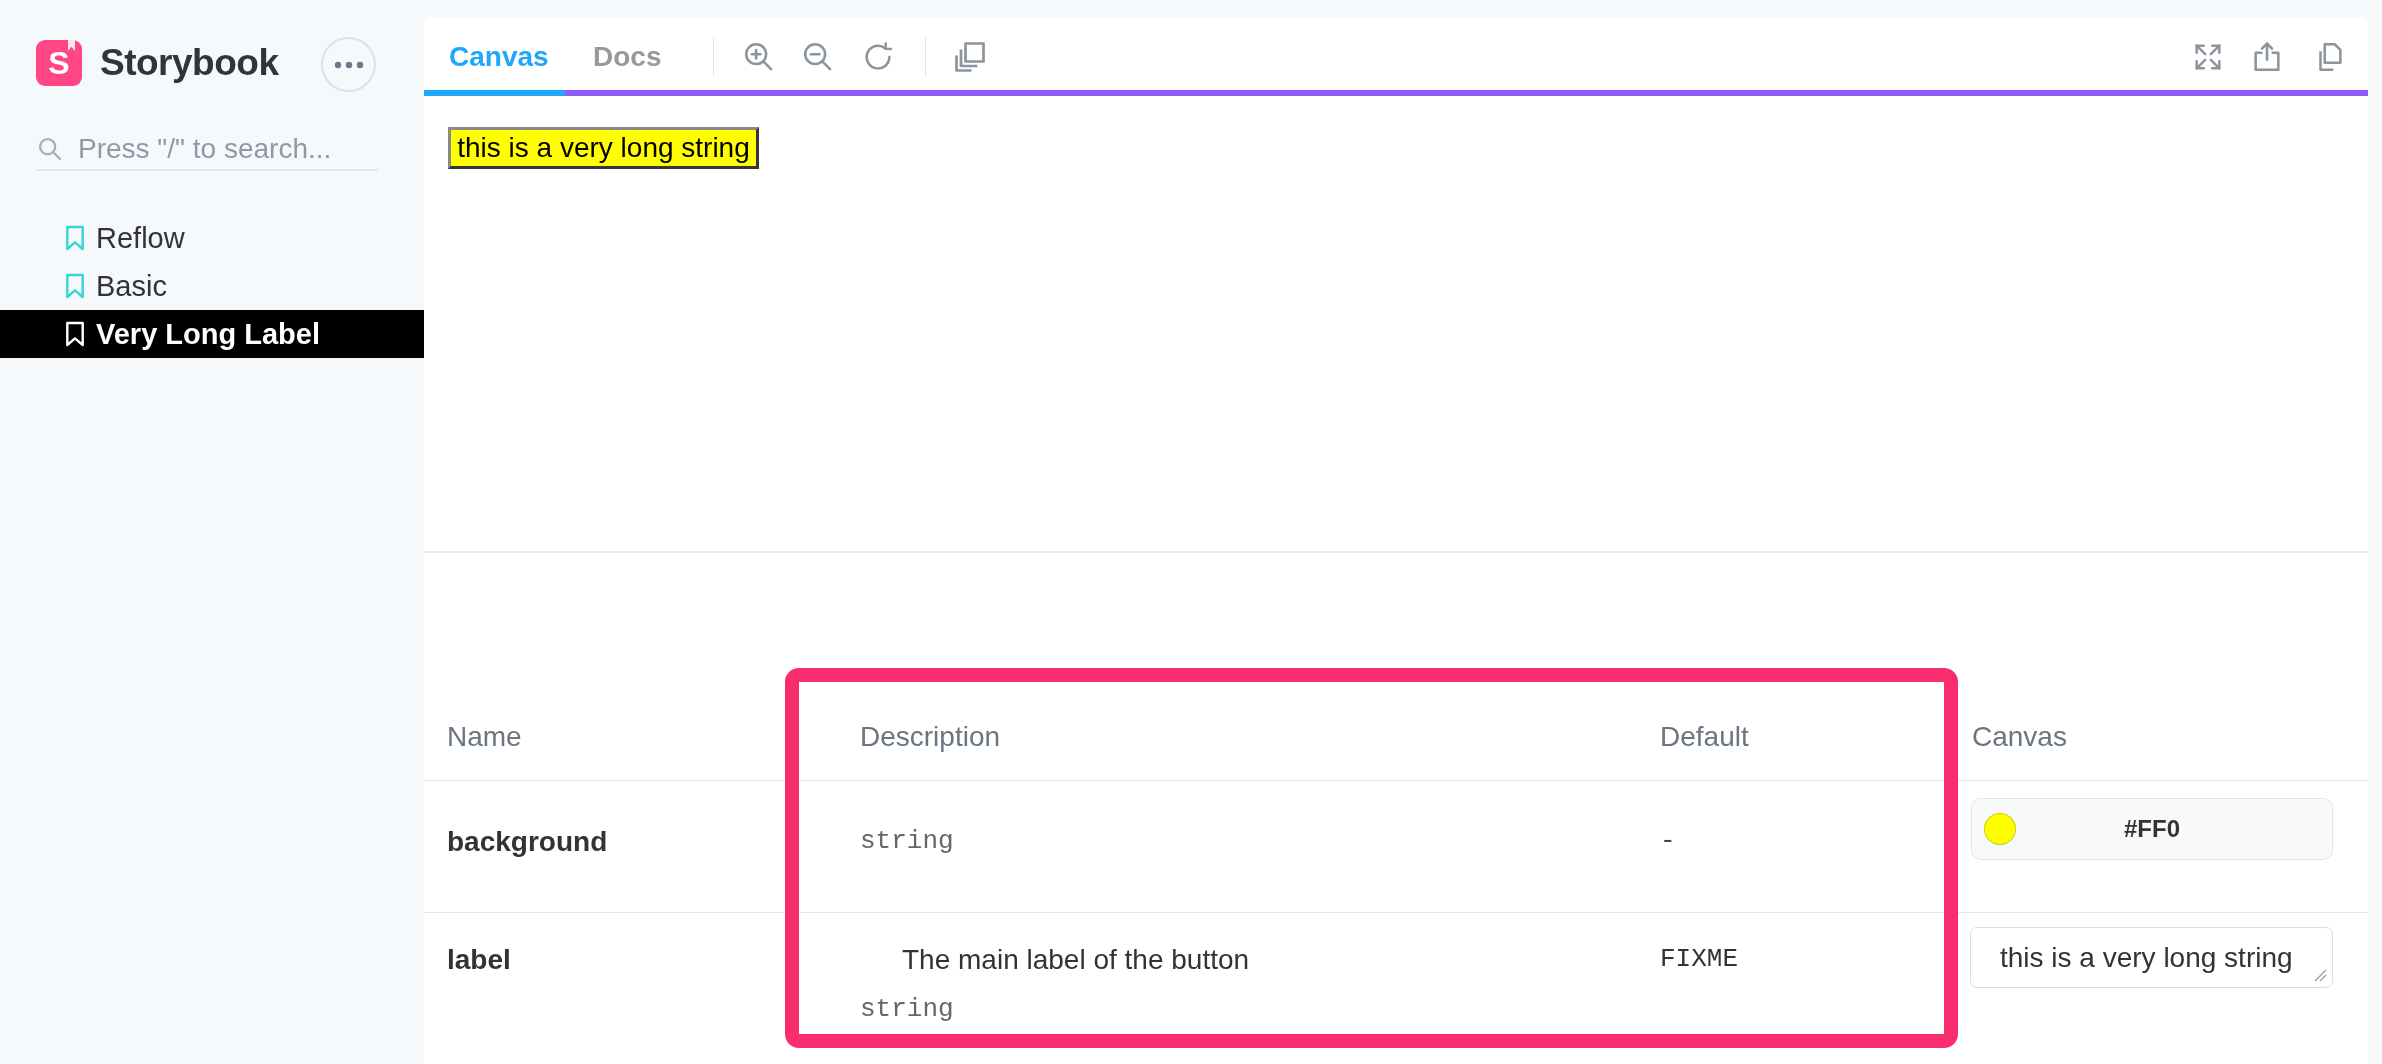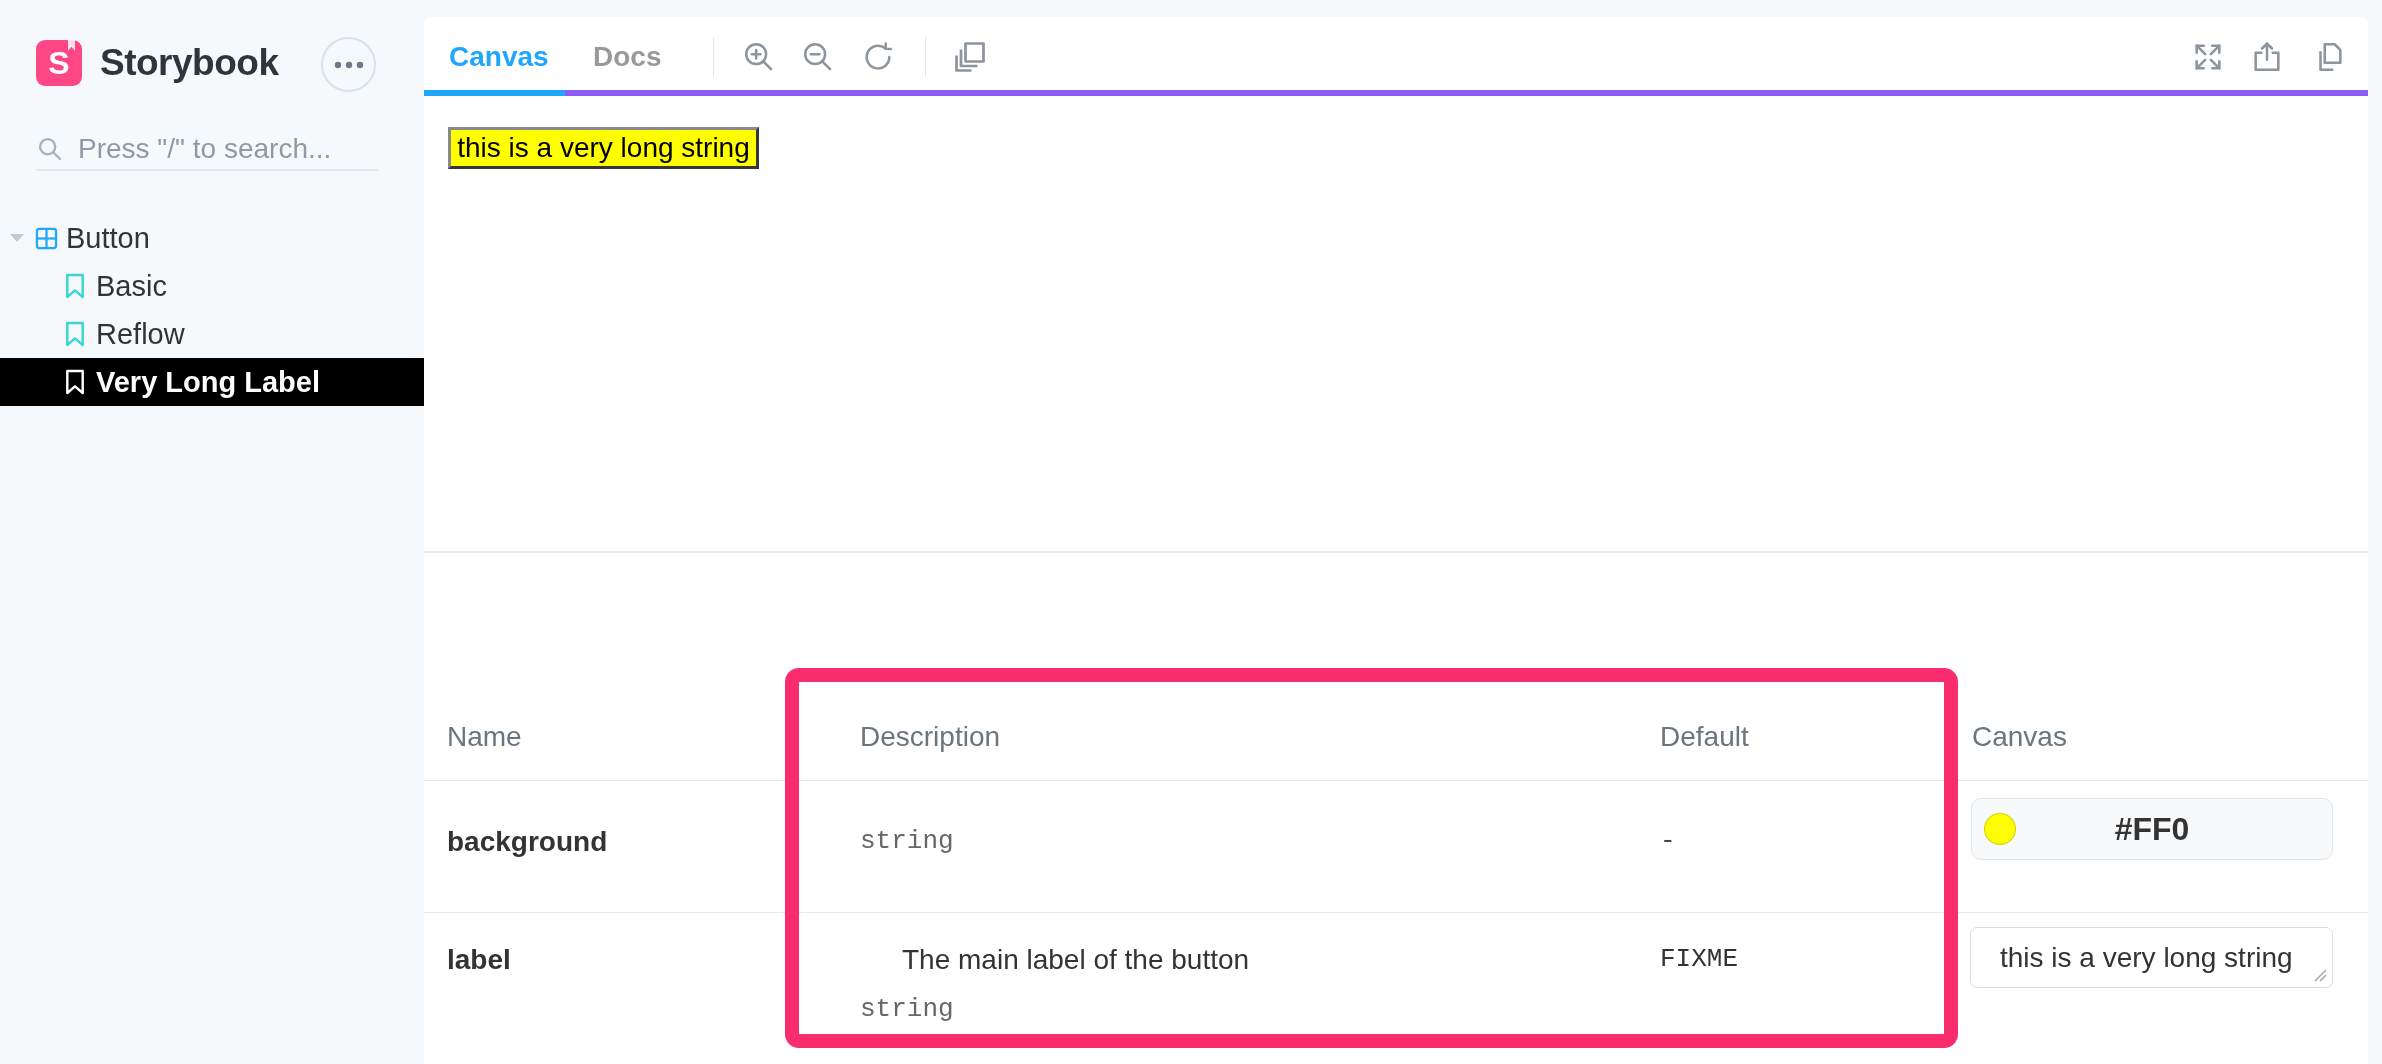--- a/index.html
+++ b/index.html
@@ -88,21 +88,21 @@
   .cell.def  { font-family:"Liberation Mono","DejaVu Sans Mono",monospace; font-size:26px; color:#444; }
   .cell.descr{ color:#333;margin-left:42px; }
   .r1 { top:190px; }
   .r2 { top:308px; }
   .r2b{ top:358px; }
 
   .color-control {
     position:absolute; left:1547px; top:162px; width:362px; height:62px;
     background:#F8F9FA; border:1px solid #E2E6E9; border-radius:10px; cursor:pointer;
     display:flex; align-items:center; justify-content:center;
-    font-size:32px; font-weight:700; color:#333;text-align:right;
+    font-size:24px; font-weight:700; color:#333;text-align:right;
   }
   .swatch { position:absolute; left:12px; top:14px; width:32px; height:32px; border-radius:50%;
             background:#FFFF00; border:1px solid rgba(0,0,0,0.18); }
   .text-control {
     position:absolute; left:1546px; top:291px; width:363px; height:61px;
     background:#fff; border:1px solid #D9DEE3; border-radius:7px; cursor:text;
     font-size:28px; color:#333; line-height:59px; padding-left:29px; overflow:hidden;
   }
   .resize-grip { position:absolute; right:5px; bottom:5px; }
 
@@ -135,42 +135,31 @@
   <div class="search-row">
     <svg width="28" height="28" viewBox="0 0 24 24" fill="none" stroke="#a6b2bd" stroke-width="2" stroke-linecap="round">
       <circle cx="10" cy="10" r="6.5"></circle>
         <line x1="15" y1="15" x2="20.5" y2="20.5"></line>
     </svg>
     <span class="ph">Press "/" to search...</span>
   </div>
   <div class="search-line"></div>
 
   <div class="tree">
-    <div class="tree-row root">
-      <svg class="caret" width="16" height="10" viewBox="0 0 16 10">
-          <path d="M1 1 L8 9 L15 1 Z" fill="#c0cad3"></path>
-        </svg>
-      <svg class="cmp-icon" width="27" height="27" viewBox="0 0 24 24" fill="none" stroke="#1EA7FD" stroke-width="2">
-        <rect x="3.5" y="3.5" width="17" height="17" rx="2"></rect>
-          <line x1="12" y1="3.5" x2="12" y2="20.5"></line>
-          <line x1="3.5" y1="12" x2="20.5" y2="12"></line>
-      </svg>
-      <span>Button</span>
-    </div>
     <div class="tree-row story">
       <svg class="bm" width="22" height="28" viewBox="0 0 20 24" fill="none" stroke="#37D5D3" stroke-width="2.2" stroke-linejoin="round">
         <path d="M3 2 h14 v20 l-7 -6 l-7 6 Z"></path>
       </svg>
-      <span>Basic</span>
+      <span>Reflow</span>
     </div>
     <div class="tree-row story">
       <svg class="bm" width="22" height="28" viewBox="0 0 20 24" fill="none" stroke="#37D5D3" stroke-width="2.2" stroke-linejoin="round">
         <path d="M3 2 h14 v20 l-7 -6 l-7 6 Z"></path>
       </svg>
-      <span>Reflow</span>
+      <span>Basic</span>
     </div>
     <div class="tree-row story selected">
       <svg class="bm" width="22" height="28" viewBox="0 0 20 24" fill="none" stroke="#ffffff" stroke-width="2.2" stroke-linejoin="round">
         <path d="M3 2 h14 v20 l-7 -6 l-7 6 Z"></path>
       </svg>
       <span>Very Long Label</span>
     </div>
   </div>
 </div>
 

